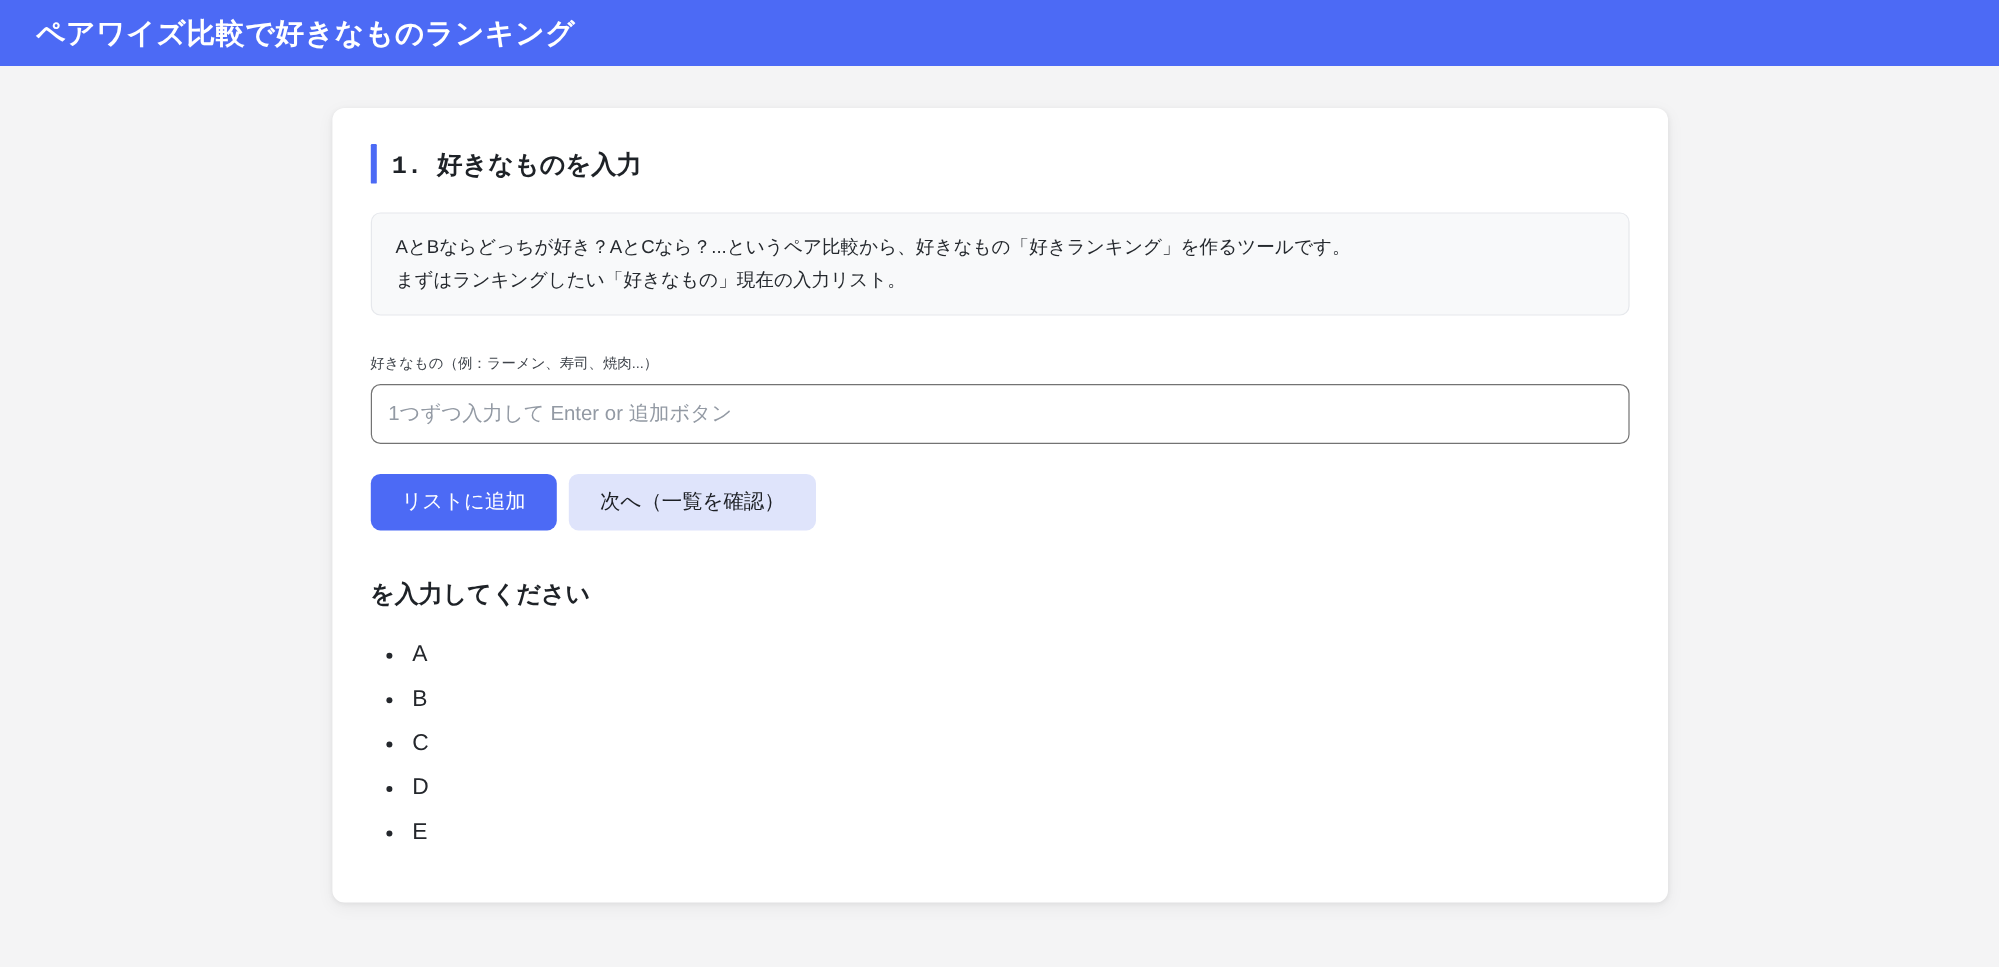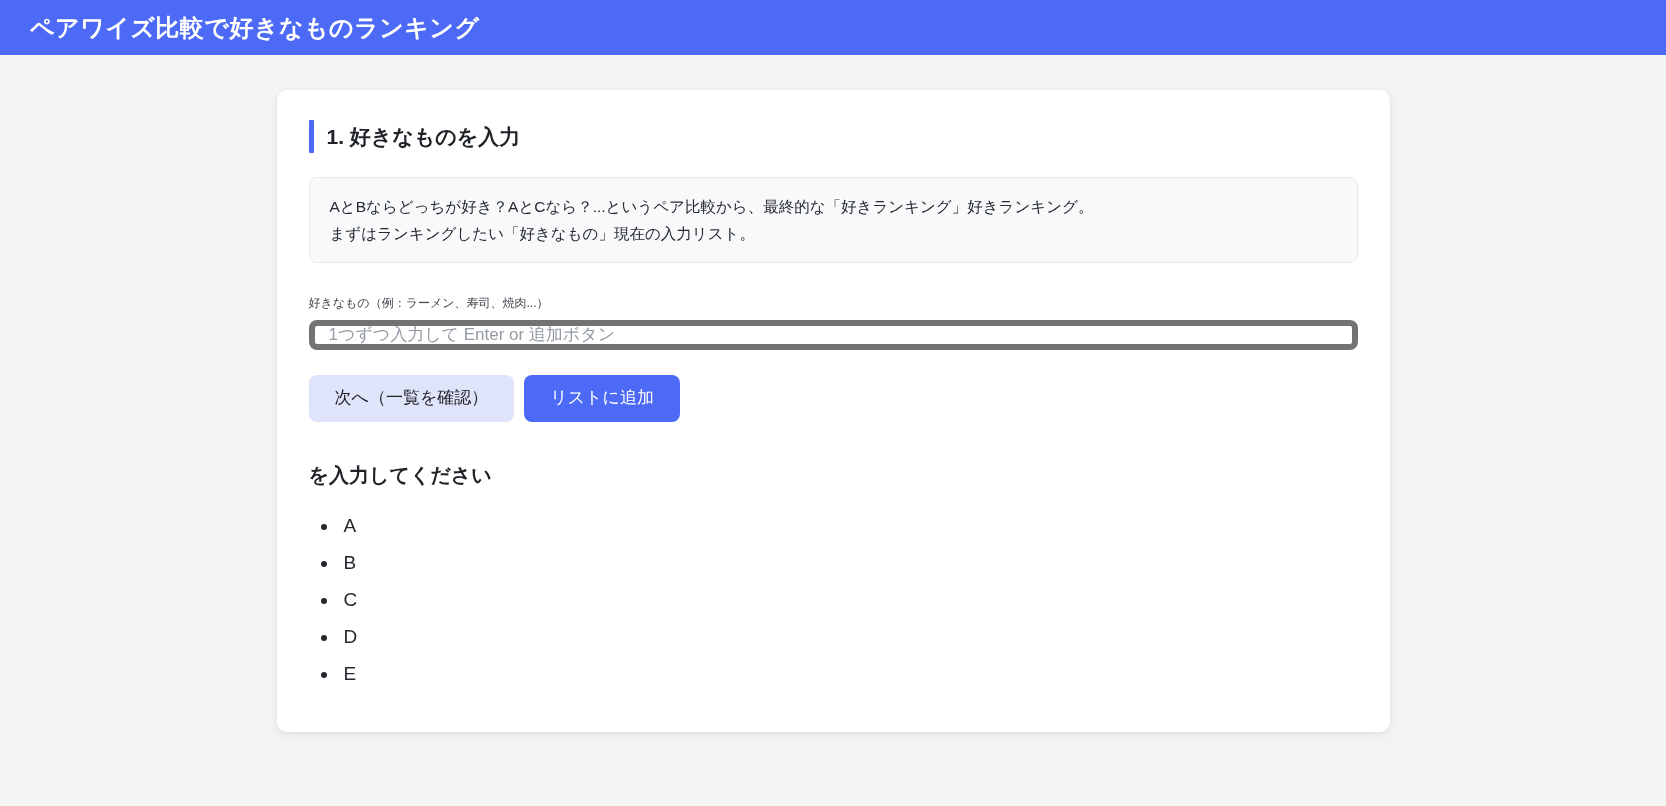--- a/index.html
+++ b/index.html
@@ -36,20 +36,21 @@
     background: #ffffff;
     border-radius: 10px;
     box-shadow: 0 1px 4px rgba(0,0,0,0.06), 0 4px 14px rgba(0,0,0,0.05);
     padding: 30px 32px 32px 32px;
   }
   .section-title-row {
     display: flex;
     align-items: center;
     gap: 13px;
     margin-top: 0;
+    font-family: Liberation Mono, monospace;
   }
   .accent-bar {
     width: 5px;
     height: 33px;
     background: var(--accent);
     border-radius: 1px;
     flex: 0 0 auto;
   }
   .section-title {
     font-size: 21px;
@@ -70,22 +71,22 @@
   .field-label {
     display: block;
     margin-top: 32px;
     margin-bottom: 8px;
     font-size: 12px;
     color: #3f444b;
   }
   .item-input {
     display: block;
     width: 100%;
-    height: 30px;
-    border: 6px solid #737373;
+    height: 50px;
+    border: 1px solid #737373;
     border-radius: 8px;
     padding: 0 14px;
     font-size: 17px;
     color: #24272c;
     font-family: "Liberation Sans", "DejaVu Sans", sans-serif;
     outline: none;
     background: #ffffff;
   }
   .item-input::placeholder { color: #939aa4; }
   .button-row {
@@ -135,31 +136,31 @@
 </header>
 
 <main class="card">
 
   <div class="section-title-row">
     <span class="accent-bar"></span>
     <h2 class="section-title">1. 好きなものを入力</h2>
   </div>
 
   <div class="description-box">
-    <div>AとBならどっちが好き？AとCなら？...というペア比較から、最終的な「好きランキング」好きランキング。</div>
+    <div>AとBならどっちが好き？AとCなら？...というペア比較から、好きなもの「好きランキング」を作るツールです。</div>
     <div>まずはランキングしたい「好きなもの」現在の入力リスト。</div>
   </div>
 
   <label class="field-label" for="item-input">好きなもの（例：ラーメン、寿司、焼肉...）</label>
 
   <input id="item-input" class="item-input" type="text" placeholder="1つずつ入力して Enter or 追加ボタン" style="">
 
   <div class="button-row">
+    <button class="btn btn-primary">リストに追加</button>
     <button class="btn btn-secondary">次へ（一覧を確認）</button>
-    <button class="btn btn-primary">リストに追加</button>
   </div>
 
   <h3 class="list-heading">を入力してください</h3>
 
   <ul class="current-list">
     <li>A</li>
     <li>B</li>
     <li>C</li>
     <li>D</li>
     <li>E</li>

